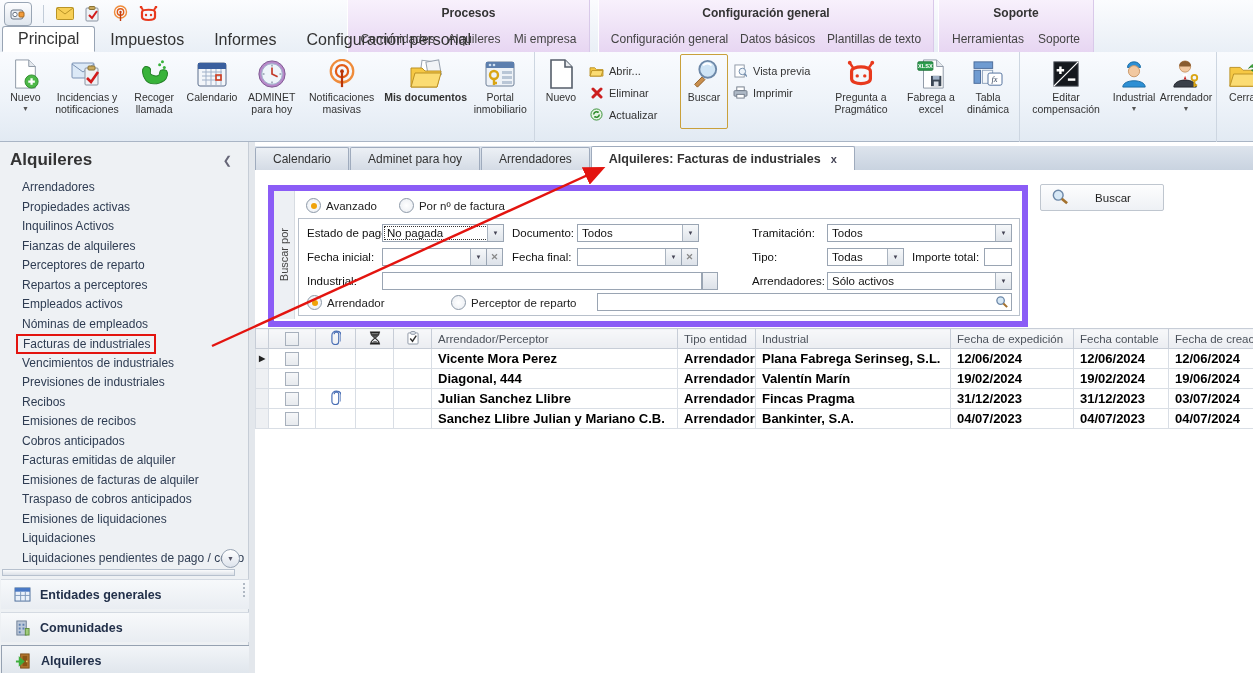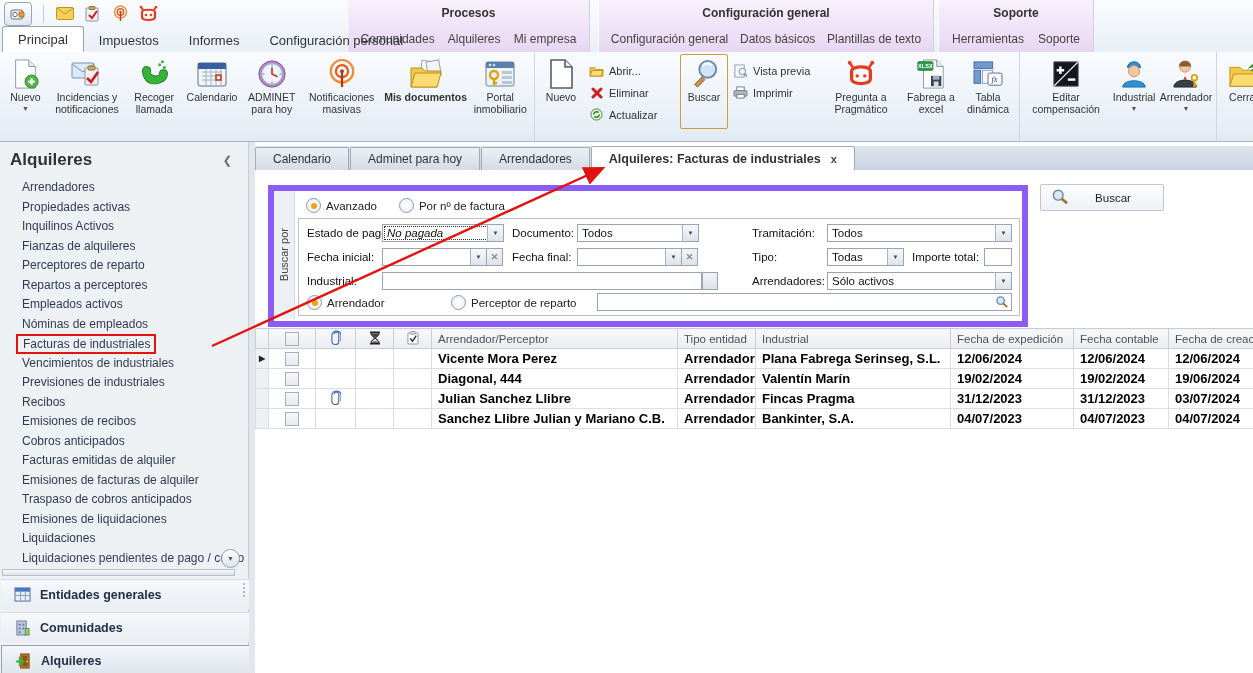--- a/index.html
+++ b/index.html
@@ -15,21 +15,21 @@
   .qa-sep{width:1px;height:18px;background:#c2ccd8;margin:0 2px;}
   .qa-ic{width:19px;height:18px;display:flex;align-items:center;justify-content:center;}
   .ctx{position:absolute;top:0;height:52px;background:linear-gradient(#f8f1fc,#e7d6f2);
        border-left:1px solid #fff;border-right:1px solid #d9c9e9;}
   .ctx-title{height:26px;display:flex;align-items:center;justify-content:center;
              font-size:12px;font-weight:bold;color:#333;}
   .ctx-tabs{height:26px;display:flex;align-items:center;justify-content:space-around;
             font-size:12px;color:#444;padding:0 6px;}
   .ctx-tab{white-space:nowrap;padding:0 4px;cursor:default;}
   #main-tabs{position:absolute;left:2px;bottom:0;height:25px;display:flex;align-items:flex-end;}
-  .rtab{height:24px;display:flex;align-items:center;padding:0 15px;font-size:13px;color:#333;}
+  .rtab{height:24px;display:flex;align-items:center;padding:0 15px;font-size:16px;color:#333;}
   .rtab.active{background:#fff;border:1px solid #98a4b4;border-bottom:1px solid #fff;
                border-radius:3px 3px 0 0;}
 
   
   #ribbon{position:absolute;left:0;top:52px;width:1253px;height:89px;
           background:linear-gradient(#f9fbfe 0%,#eef3f9 55%,#e2eaf3 100%);
           border-bottom:1px solid #a9b5c5;display:flex;}
   .rgroup{position:relative;height:100%;display:flex;align-items:flex-start;
           border-right:1px solid #cdd6e1;padding:2px 3px 15px 3px;}
   .rgroup-label{position:absolute;bottom:1px;left:0;right:0;text-align:center;
@@ -96,21 +96,21 @@
   #filter-inner{position:absolute;left:24px;top:27px;width:720px;height:96px;border:1px solid #b8c0cb;}
   .flabel{position:absolute;font-size:11.5px;color:#111;white-space:nowrap;}
   .finput{position:absolute;height:18px;border:1px solid #9aa5b3;background:#fff;
           font-size:11.5px;color:#111;display:flex;align-items:center;padding-left:4px;box-sizing:border-box;}
   .dd{position:absolute;right:0;top:0;width:15px;height:16px;background:linear-gradient(#f6f8fa,#dfe4ea);
       border-left:1px solid #aab4c0;display:flex;align-items:center;justify-content:center;
       font-size:6px;color:#445;}
   .xbtn{position:absolute;height:18px;width:16px;border:1px solid #9aa5b3;border-left:none;
         background:linear-gradient(#f2f4f7,#dde2e9);display:flex;align-items:center;justify-content:center;
         font-size:9px;font-weight:bold;color:#888;box-sizing:border-box;}
-  .focus-dotted{outline:1px dotted #333;outline-offset:-3px;font-style:italic;}
+  .focus-dotted{outline:1px dotted #333;outline-offset:-3px;}
   #buscar-btn{position:absolute;left:785px;top:42px;width:122px;height:25px;
       border:1px solid #bfc6cf;border-radius:2px;background:linear-gradient(#fdfdfe,#eef1f5);
       display:flex;align-items:center;font-size:11.5px;color:#222;}
   #buscar-btn .ic{margin:0 14px 0 10px;}
 
   
   #grid{position:absolute;left:0;top:186px;width:1003px;border-collapse:collapse;table-layout:fixed;}
   #grid td{border:1px solid #d9dee5;height:20px;padding:0 0 0 6px;font-size:13px;color:#000;
            font-weight:bold;white-space:nowrap;overflow:hidden;box-sizing:border-box;background:#fff;}
   #grid tr.ghead td{background:linear-gradient(#f7f8fa,#ebedf1);border:1px solid #c7cdd7;

